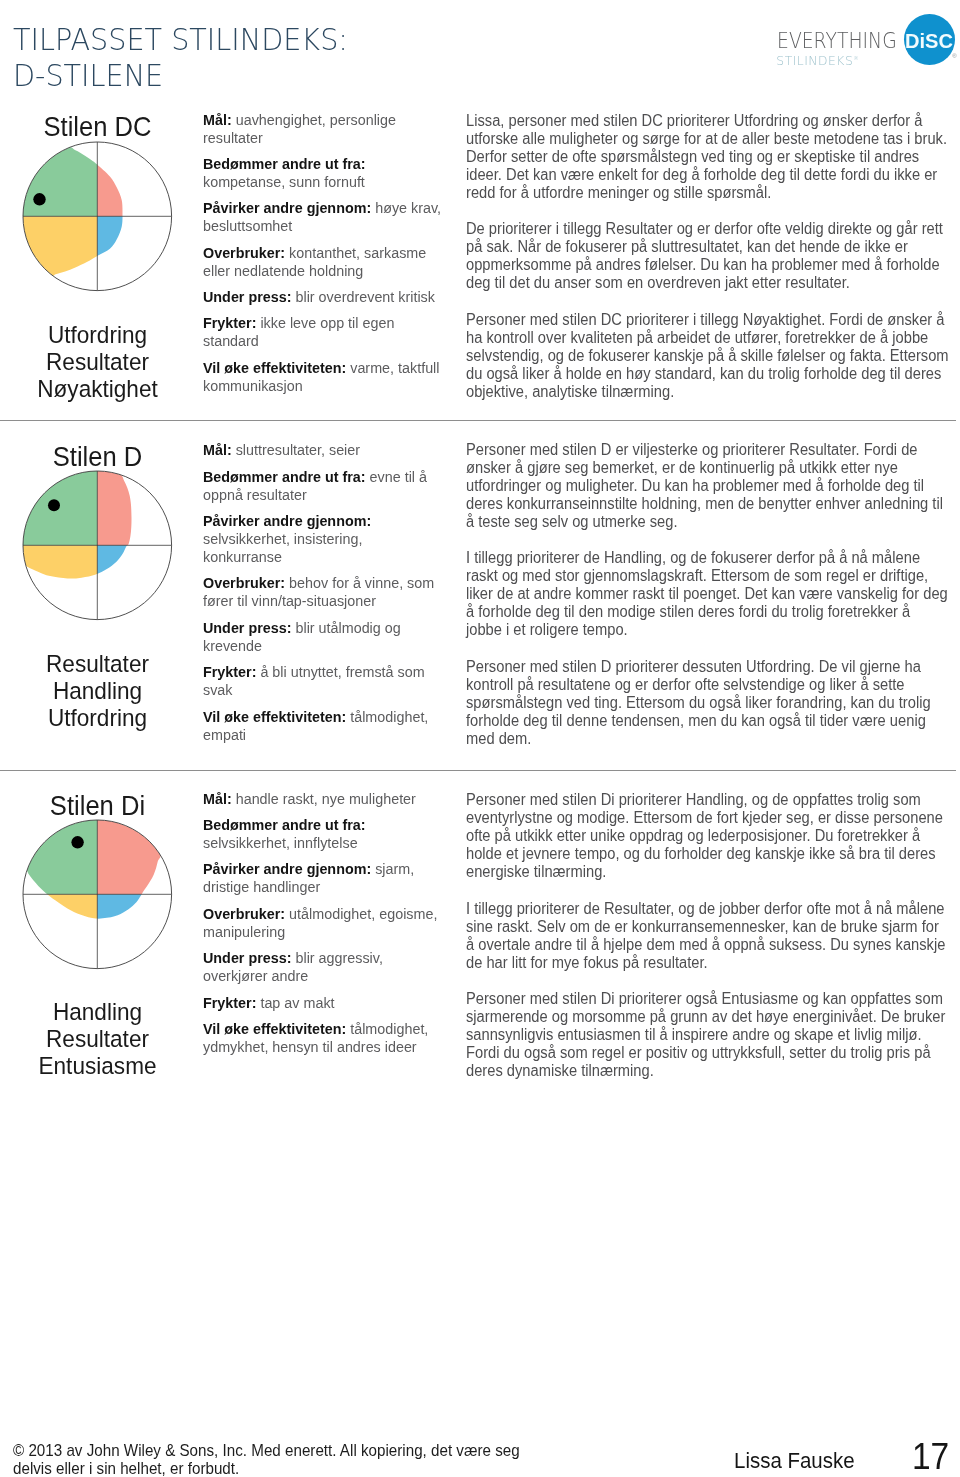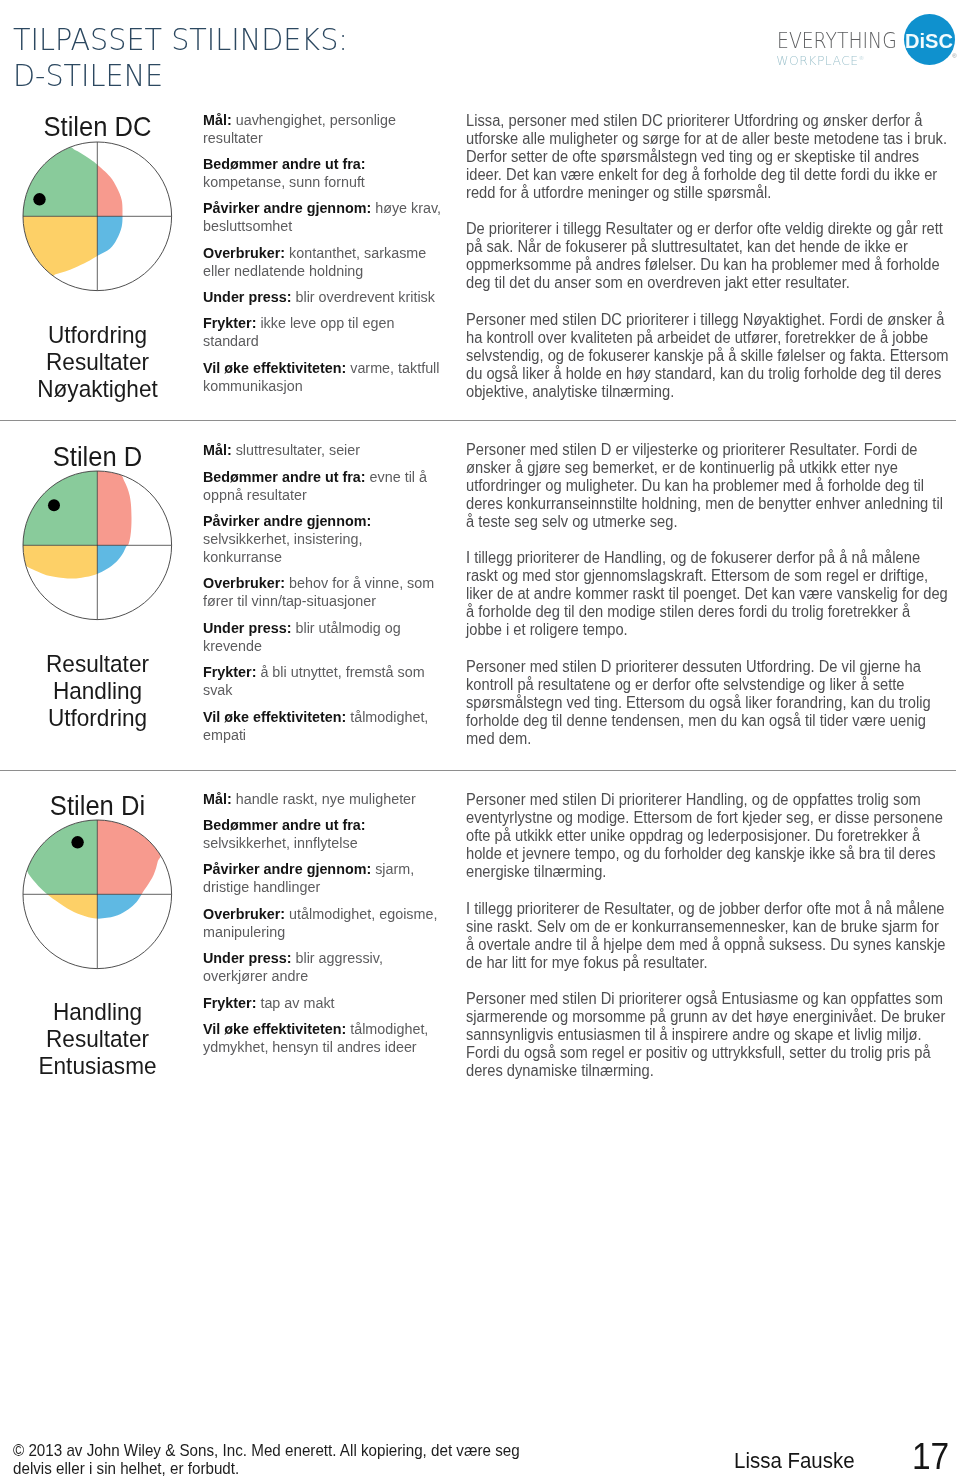--- a/index.html
+++ b/index.html
@@ -33,21 +33,21 @@
 </head>
 <body>
 
 <div class="page">
   <div class="hdr-title sx2">
     <div>TILPASSET STILINDEKS:</div>
     <div>D-STILENE</div>
   </div>
   <div class="logo">
     <div class="logo-ev">EVERYTHING</div>
-    <div class="logo-wp"><span>WORKPLACE</span><span class="logo-reg-sm">®</span></div>
+    <div class="logo-wp"><span>STILINDEKS</span><span class="logo-reg-sm">®</span></div>
     <div class="logo-badge"></div>
     <div class="logo-disc">DiSC</div>
     <div class="logo-reg">®</div>
   </div>
 
   <div class="section">
     <div class="style-name sx" style="top:113.2px"><span>Stilen DC</span></div>
     <svg class="disc-svg" style="left:21.200000000000003px;top:140.2px" width="152.6" height="152.6" viewBox="0 0 152.6 152.6">
       <defs>
         <clipPath id="outer0">

